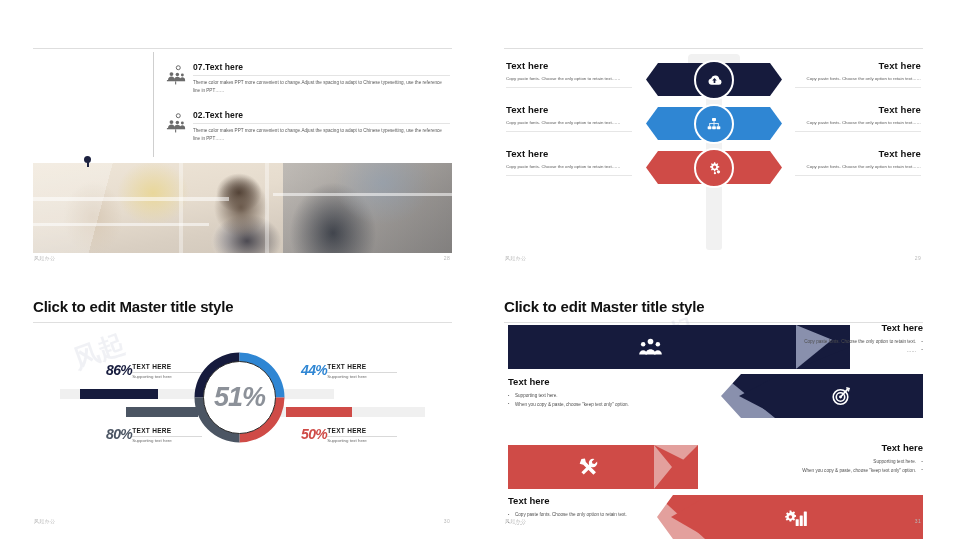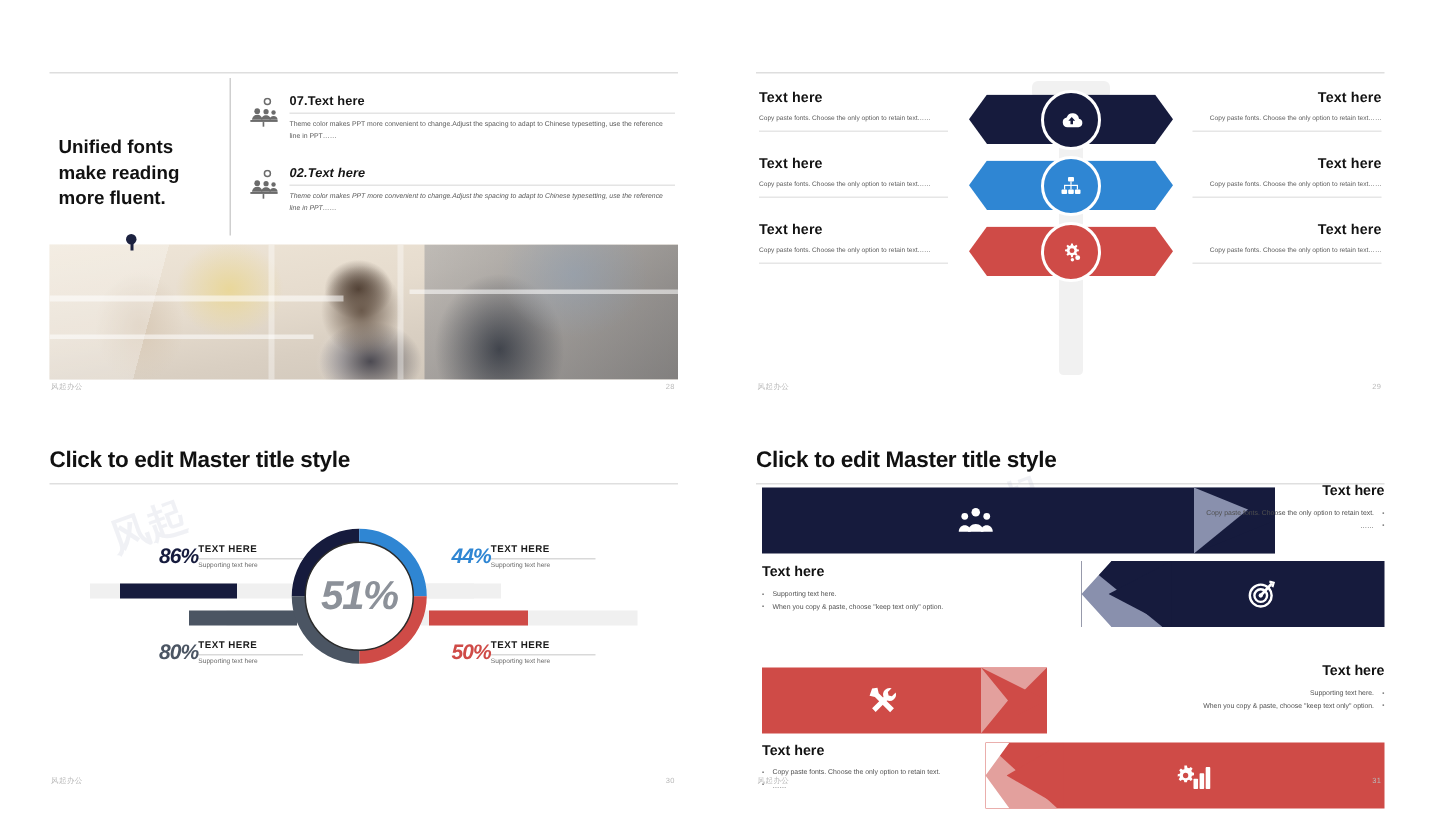--- a/index.html
+++ b/index.html
@@ -41,21 +41,21 @@
     position: absolute; left: 120px; top: 6px; width: 1px; height: 105px;
     background: #cfcfcf;
   }
   #slide-28 .bigtitle {
     position: absolute; left: 6px; top: 44px; width: 110px;
     font-size: 12.5px; font-weight: bold; color: #111;
     line-height: 1.35;
   }
   #slide-28 .item { position: absolute; left: 132px; width: 285px; }
   #slide-28 .item.one { top: 16px; }
-  #slide-28 .item.two { top: 64px; font-style: italic; }
+  #slide-28 .item.two { top: 64px; }
   #slide-28 .item .ico {
     position: absolute; left: 0; top: 3px; width: 22px; height: 20px;
   }
   #slide-28 .item .ttl {
     margin-left: 28px;
     font-size: 8.5px; font-weight: bold; color: #151515;
     letter-spacing: .1px;
   }
   #slide-28 .item .sep {
     margin-left: 28px; margin-top: 3px;
@@ -311,21 +311,20 @@
 </style>
 </head>
 <body>
 
 <div class="deck">
 
   <div class="slide" id="slide-28">
     <div class="hdr-rule"></div>
     <div class="vrule"></div>
 
-    <div class="bigtitle">Unified fonts make reading more fluent.</div>
 
     <div class="item one">
       <div class="ico">
         <svg viewBox="0 0 24 22" width="22" height="20">
           <circle cx="14.5" cy="3" r="2.2" fill="none" stroke="#6b6b6b" stroke-width="1.1"></circle>
           <rect x="2" y="16.5" width="20" height="1.4" fill="#6b6b6b"></rect>
           <circle cx="7" cy="10" r="2.1" fill="#6b6b6b"></circle>
           <path d="M3.2 16.4c0-2.2 1.7-3.7 3.8-3.7s3.8 1.5 3.8 3.7z" fill="#6b6b6b"></path>
           <circle cx="13.5" cy="10.4" r="1.9" fill="#6b6b6b"></circle>
           <path d="M10 16.4c0-2 1.6-3.4 3.5-3.4s3.5 1.4 3.5 3.4z" fill="#6b6b6b"></path>

